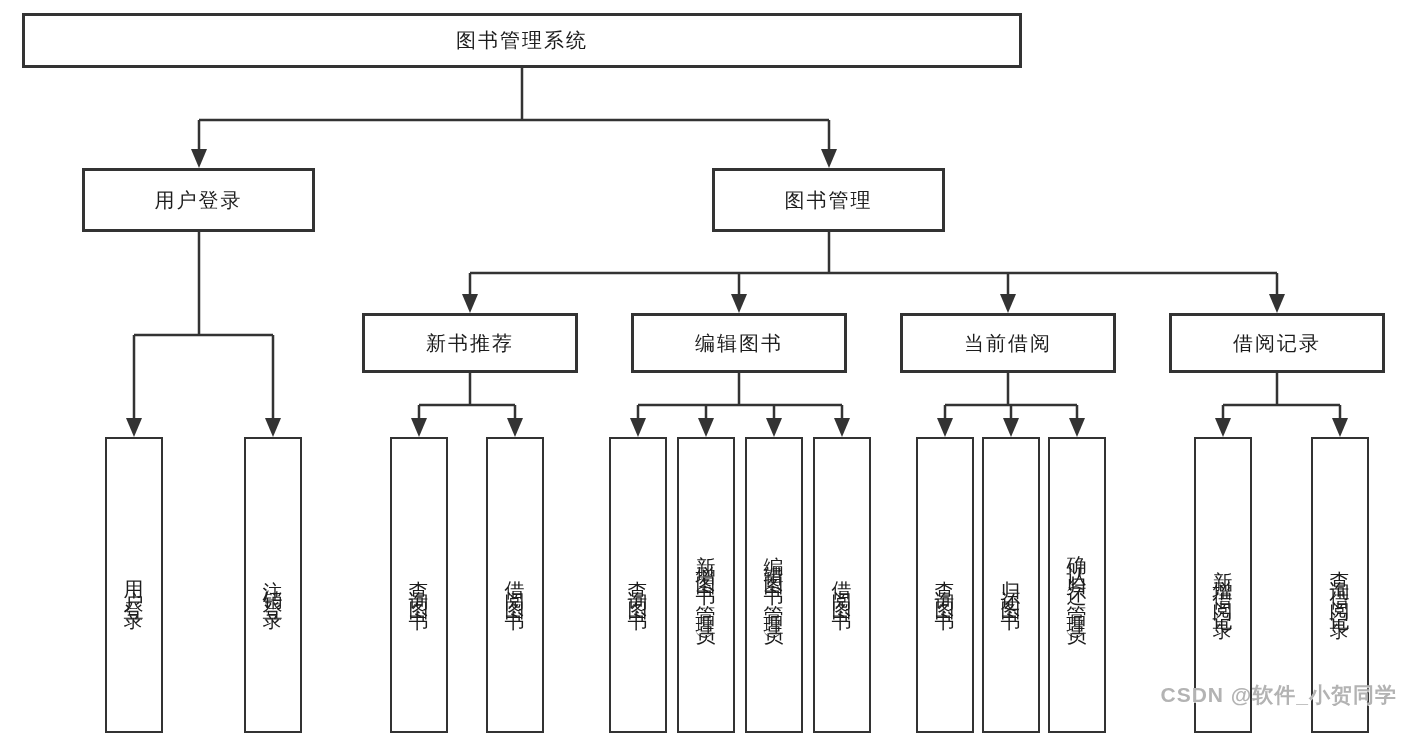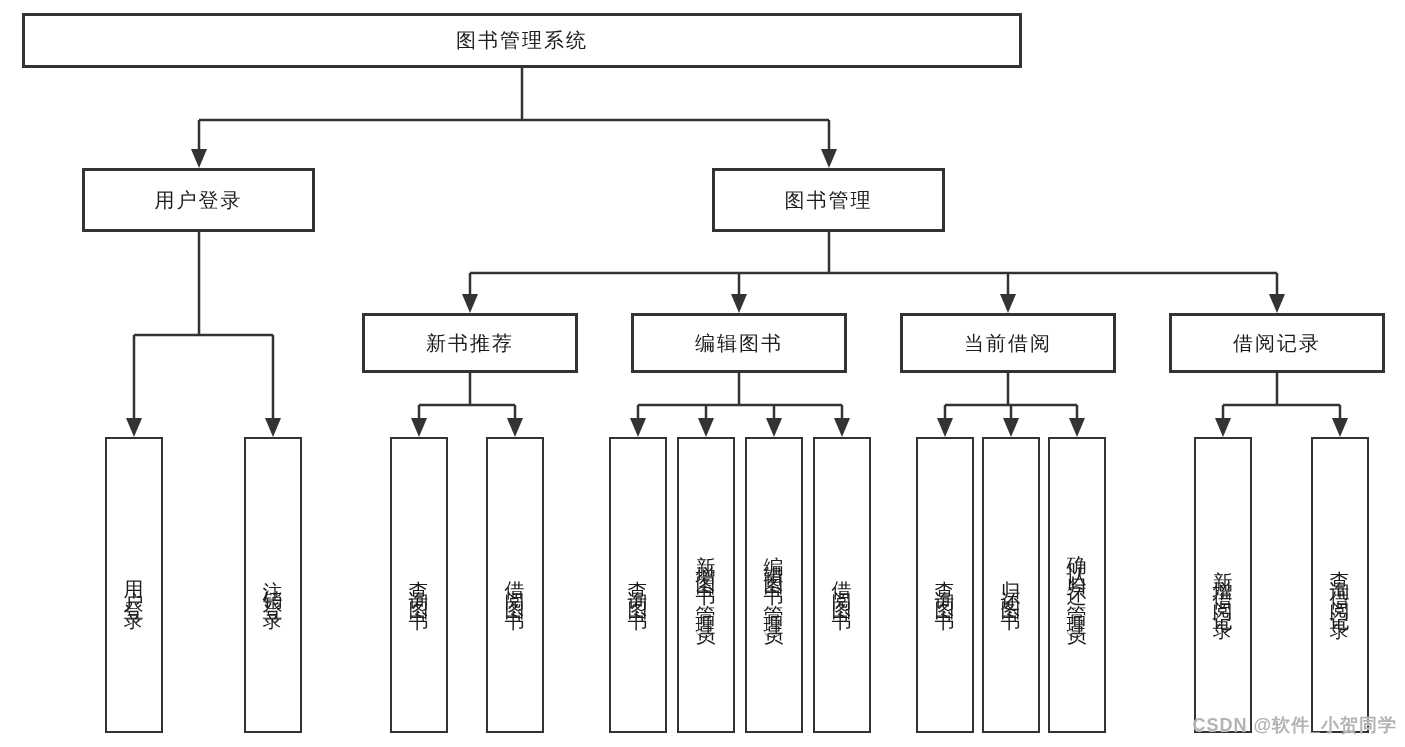--- a/index.html
+++ b/index.html
@@ -48,22 +48,22 @@
     stroke:var(--line);
     stroke-width:2.5;
   }
   .wires polygon{
     fill:var(--line);
     stroke:none;
   }
   .watermark{
     position:absolute;
     right:8px;
-    top:713px;
-    font-size:18px;
+    top:681px;
+    font-size:21px;
     font-weight:600;
     letter-spacing:1px;
     color:var(--watermark);
     text-shadow:0 1px 0 rgba(255,255,255,0.7);
     z-index:4;
     white-space:nowrap;
   }
 </style>
 </head>
 <body>

